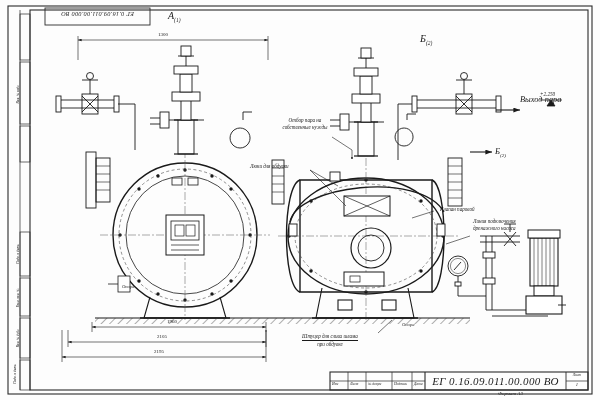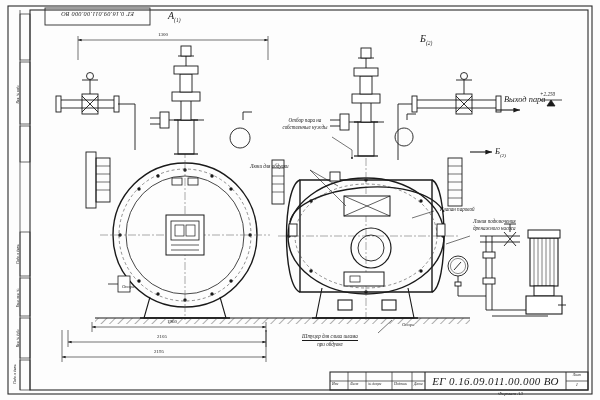--- a/index.html
+++ b/index.html
@@ -328,21 +328,21 @@
   <div class="abs ital" style="left:168px;top:10px;font-size:10px;">
     <span>А</span><span style="font-size:5.5px;vertical-align:sub;">(1)</span>
   </div>
   <div class="abs ital" style="left:420px;top:33px;font-size:10px;">
     <span>Б</span><span style="font-size:5.5px;vertical-align:sub;">(2)</span>
   </div>
   <div class="abs ital" style="left:495px;top:146px;font-size:8.5px;">
     <span>Б</span><span style="font-size:5px;vertical-align:sub;">(2)</span>
   </div>
 
-  <div class="abs ital" style="left:468px;top:95px;font-size:8.4px;white-space:nowrap;padding-left:36px;">Выход пара</div>
+  <div class="abs ital" style="left:484px;top:95px;font-size:8.4px;white-space:nowrap;padding-left:36px;">Выход пара</div>
   <div class="abs ital" style="left:540px;top:91px;font-size:5.2px;">+2.250</div>
 
   <div class="abs ital" style="left:266px;top:117px;font-size:5.1px;line-height:7px;text-align:center;width:78px;">
     <div>Отбор пара на</div>
     <div>собственные нужды</div>
   </div>
 
   <div class="abs ital" style="left:250px;top:163px;font-size:5.1px;white-space:nowrap;">Люки для обдувки</div>
 
   <div class="abs ital" style="left:440px;top:206px;font-size:5.1px;white-space:nowrap;">Клапан паровой</div>

